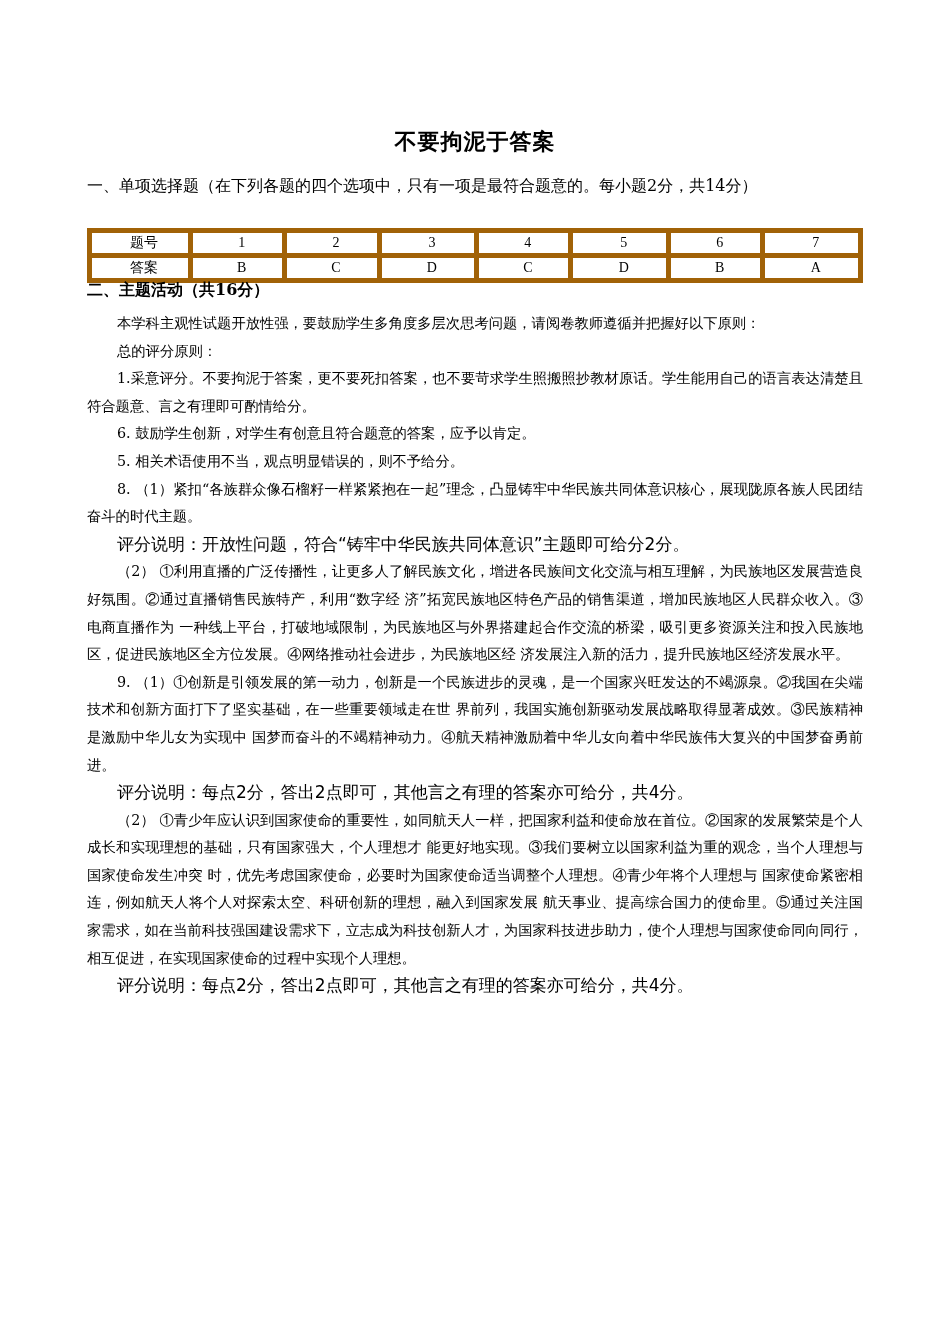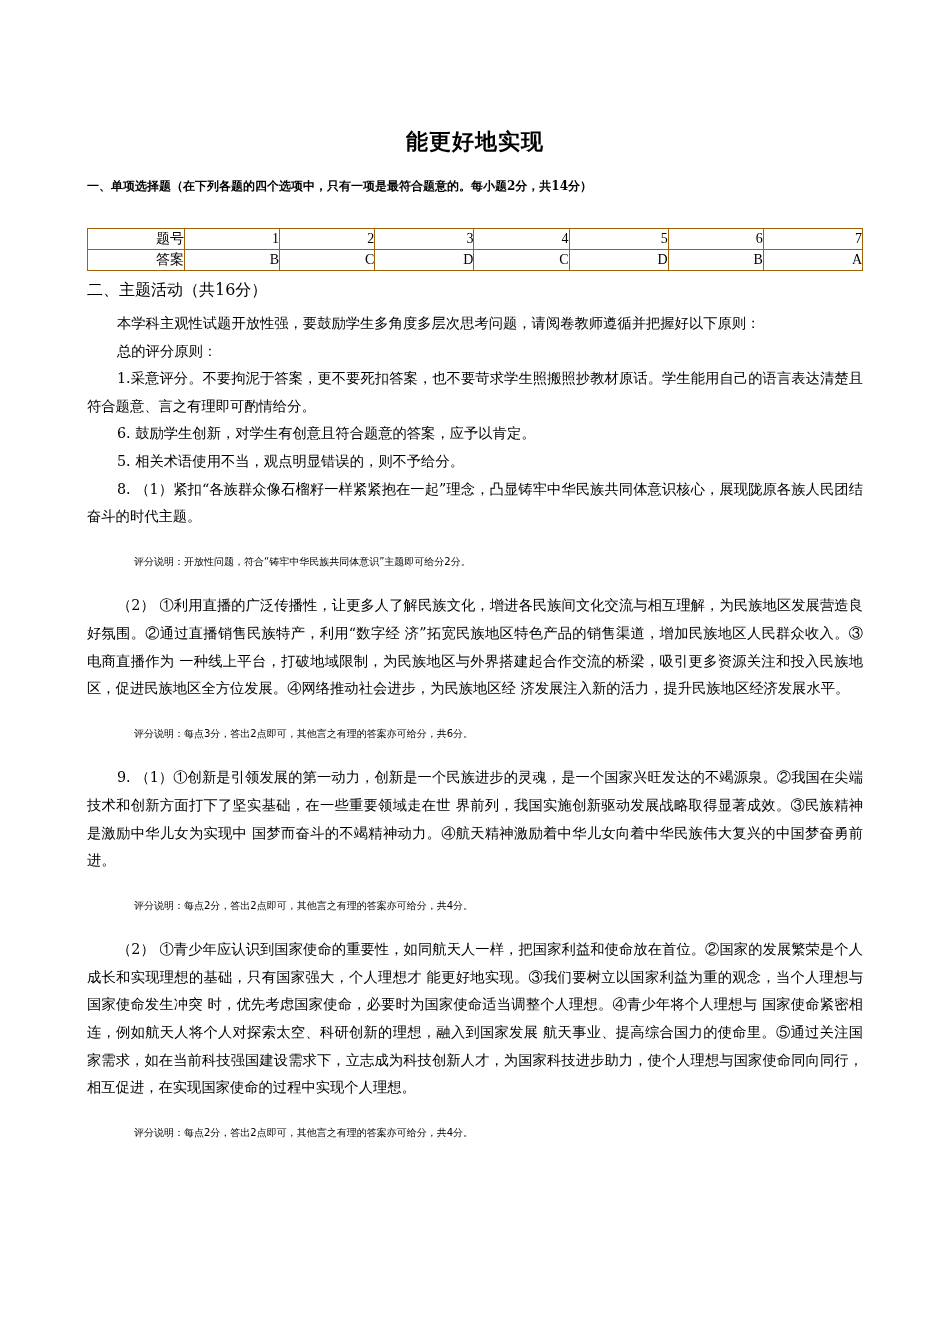--- a/index.html
+++ b/index.html
@@ -1,37 +1,37 @@
 <!DOCTYPE html>
 <html><head>
 <meta charset="utf-8">
 <style>
   html, body { margin: 0; padding: 0; background: #ffffff; }
   body { width: 950px; height: 1344px; position: relative; overflow: hidden;
          font-family: "DejaVu Serif", "Liberation Serif", serif; color: #000; }
   .page { position: absolute; left: 87px; top: 0; width: 776px; }
   .title { position: absolute; top: 127px; left: 0; width: 776px; text-align: center;
            font-size: 22px; font-weight: bold; letter-spacing: 1px; }
-  .sec1 { position: absolute; top: 172px; left: 0; width: 776px; font-size: 12px; font-weight: bold;
+  .sec1 { position: absolute; top: 172px; left: 0; width: 776px; font-size: 16px; font-weight: normal;
           line-height: 28px; }
   table.ans { position: absolute; top: 228px; left: 0; width: 776px; border-collapse: collapse;
               font-size: 14px; }
-  table.ans td { border: 1px solid #a16207; height: 20px; padding: 0 0 0 8px; text-align: right;
+  table.ans td { border: 5px solid #a16207; height: 20px; padding: 0 0 0 8px; text-align: center;
                  font-family: "Liberation Serif", serif; }
   table.ans td.hdr { width: 88px; }
-  .sec2 { position: absolute; top: 280px; left: 0; font-size: 16px; font-weight: normal; }
+  .sec2 { position: absolute; top: 280px; left: 0; font-size: 16px; font-weight: bold; }
   .body { position: absolute; top: 310px; left: 0; width: 776px; font-size: 14.3px; line-height: 27.6px; }
   .p { text-indent: 30px; margin: 0; text-align: justify; }
-  .note { text-indent: 30px; margin: 17px; font-family: "DejaVu Sans", sans-serif; font-size: 10px; }
+  .note { text-indent: 30px; margin: 0; font-family: "DejaVu Sans", sans-serif; font-size: 17px; }
 </style>
 </head>
 <body>
 
 <div class="page">
-  <div class="title">能更好地实现</div>
+  <div class="title">不要拘泥于答案</div>
   <div class="sec1">一、单项选择题（在下列各题的四个选项中，只有一项是最符合题意的。每小题2分，共14分）</div>
 
   <table class="ans">
     <tbody>
         <tr>
       <td class="hdr">题号</td>
       <td>1</td>
       <td>2</td>
       <td>3</td>
       <td>4</td>
@@ -56,19 +56,18 @@
 
   <div class="body">
     <p class="p">本学科主观性试题开放性强，要鼓励学生多角度多层次思考问题，请阅卷教师遵循并把握好以下原则：</p>
     <p class="p">总的评分原则：</p>
     <p class="p">1.采意评分。不要拘泥于答案，更不要死扣答案，也不要苛求学生照搬照抄教材原话。学生能用自己的语言表达清楚且符合题意、言之有理即可酌情给分。</p>
     <p class="p">6. 鼓励学生创新，对学生有创意且符合题意的答案，应予以肯定。</p>
     <p class="p">5. 相关术语使用不当，观点明显错误的，则不予给分。</p>
     <p class="p">8. （1）紧扣“各族群众像石榴籽一样紧紧抱在一起”理念，凸显铸牢中华民族共同体意识核心，展现陇原各族人民团结奋斗的时代主题。</p>
     <p class="note">评分说明：开放性问题，符合“铸牢中华民族共同体意识”主题即可给分2分。</p>
     <p class="p">（2） ①利用直播的广泛传播性，让更多人了解民族文化，增进各民族间文化交流与相互理解，为民族地区发展营造良好氛围。②通过直播销售民族特产，利用“数字经 济”拓宽民族地区特色产品的销售渠道，增加民族地区人民群众收入。③电商直播作为 一种线上平台，打破地域限制，为民族地区与外界搭建起合作交流的桥梁，吸引更多资源关注和投入民族地区，促进民族地区全方位发展。④网络推动社会进步，为民族地区经 济发展注入新的活力，提升民族地区经济发展水平。</p>
-    <p class="note">评分说明：每点3分，答出2点即可，其他言之有理的答案亦可给分，共6分。</p>
     <p class="p">9. （1）①创新是引领发展的第一动力，创新是一个民族进步的灵魂，是一个国家兴旺发达的不竭源泉。②我国在尖端技术和创新方面打下了坚实基础，在一些重要领域走在世 界前列，我国实施创新驱动发展战略取得显著成效。③民族精神是激励中华儿女为实现中 国梦而奋斗的不竭精神动力。④航天精神激励着中华儿女向着中华民族伟大复兴的中国梦奋勇前进。</p>
     <p class="note">评分说明：每点2分，答出2点即可，其他言之有理的答案亦可给分，共4分。</p>
     <p class="p">（2） ①青少年应认识到国家使命的重要性，如同航天人一样，把国家利益和使命放在首位。②国家的发展繁荣是个人成长和实现理想的基础，只有国家强大，个人理想才 能更好地实现。③我们要树立以国家利益为重的观念，当个人理想与国家使命发生冲突 时，优先考虑国家使命，必要时为国家使命适当调整个人理想。④青少年将个人理想与 国家使命紧密相连，例如航天人将个人对探索太空、科研创新的理想，融入到国家发展 航天事业、提高综合国力的使命里。⑤通过关注国家需求，如在当前科技强国建设需求下，立志成为科技创新人才，为国家科技进步助力，使个人理想与国家使命同向同行，相互促进，在实现国家使命的过程中实现个人理想。</p>
     <p class="note">评分说明：每点2分，答出2点即可，其他言之有理的答案亦可给分，共4分。</p>
   </div>
 </div>
 
 </body></html>

